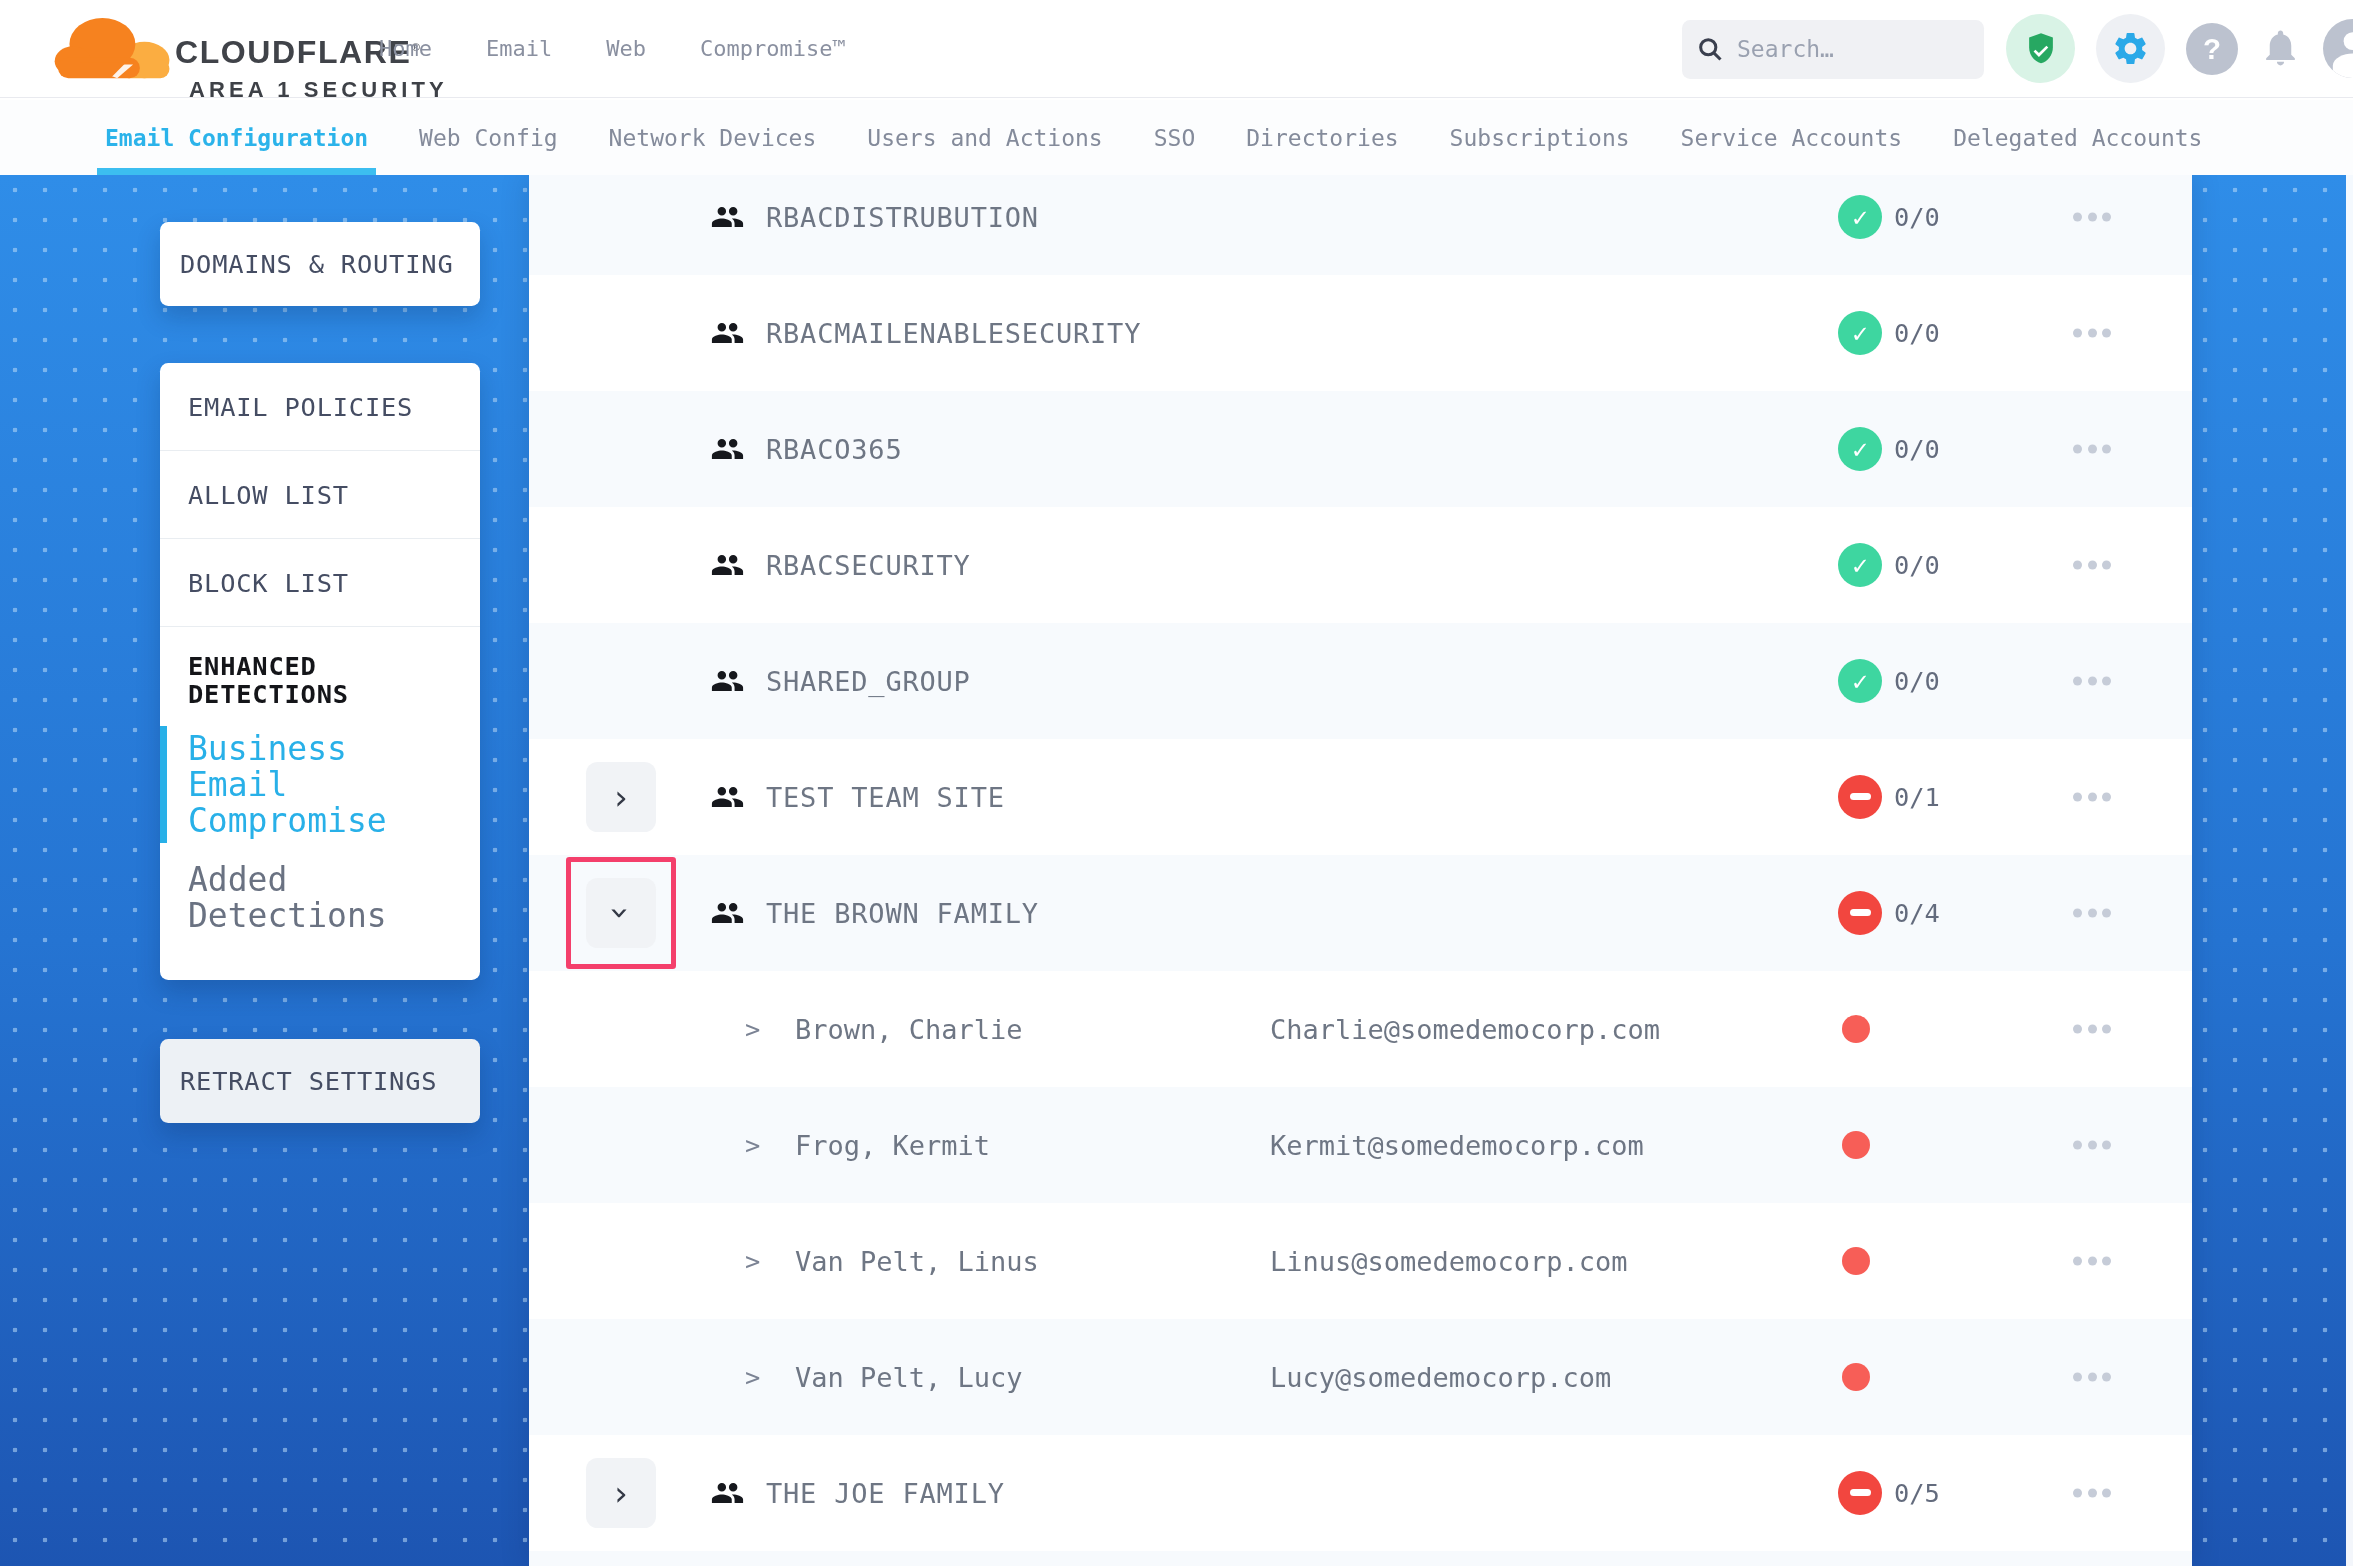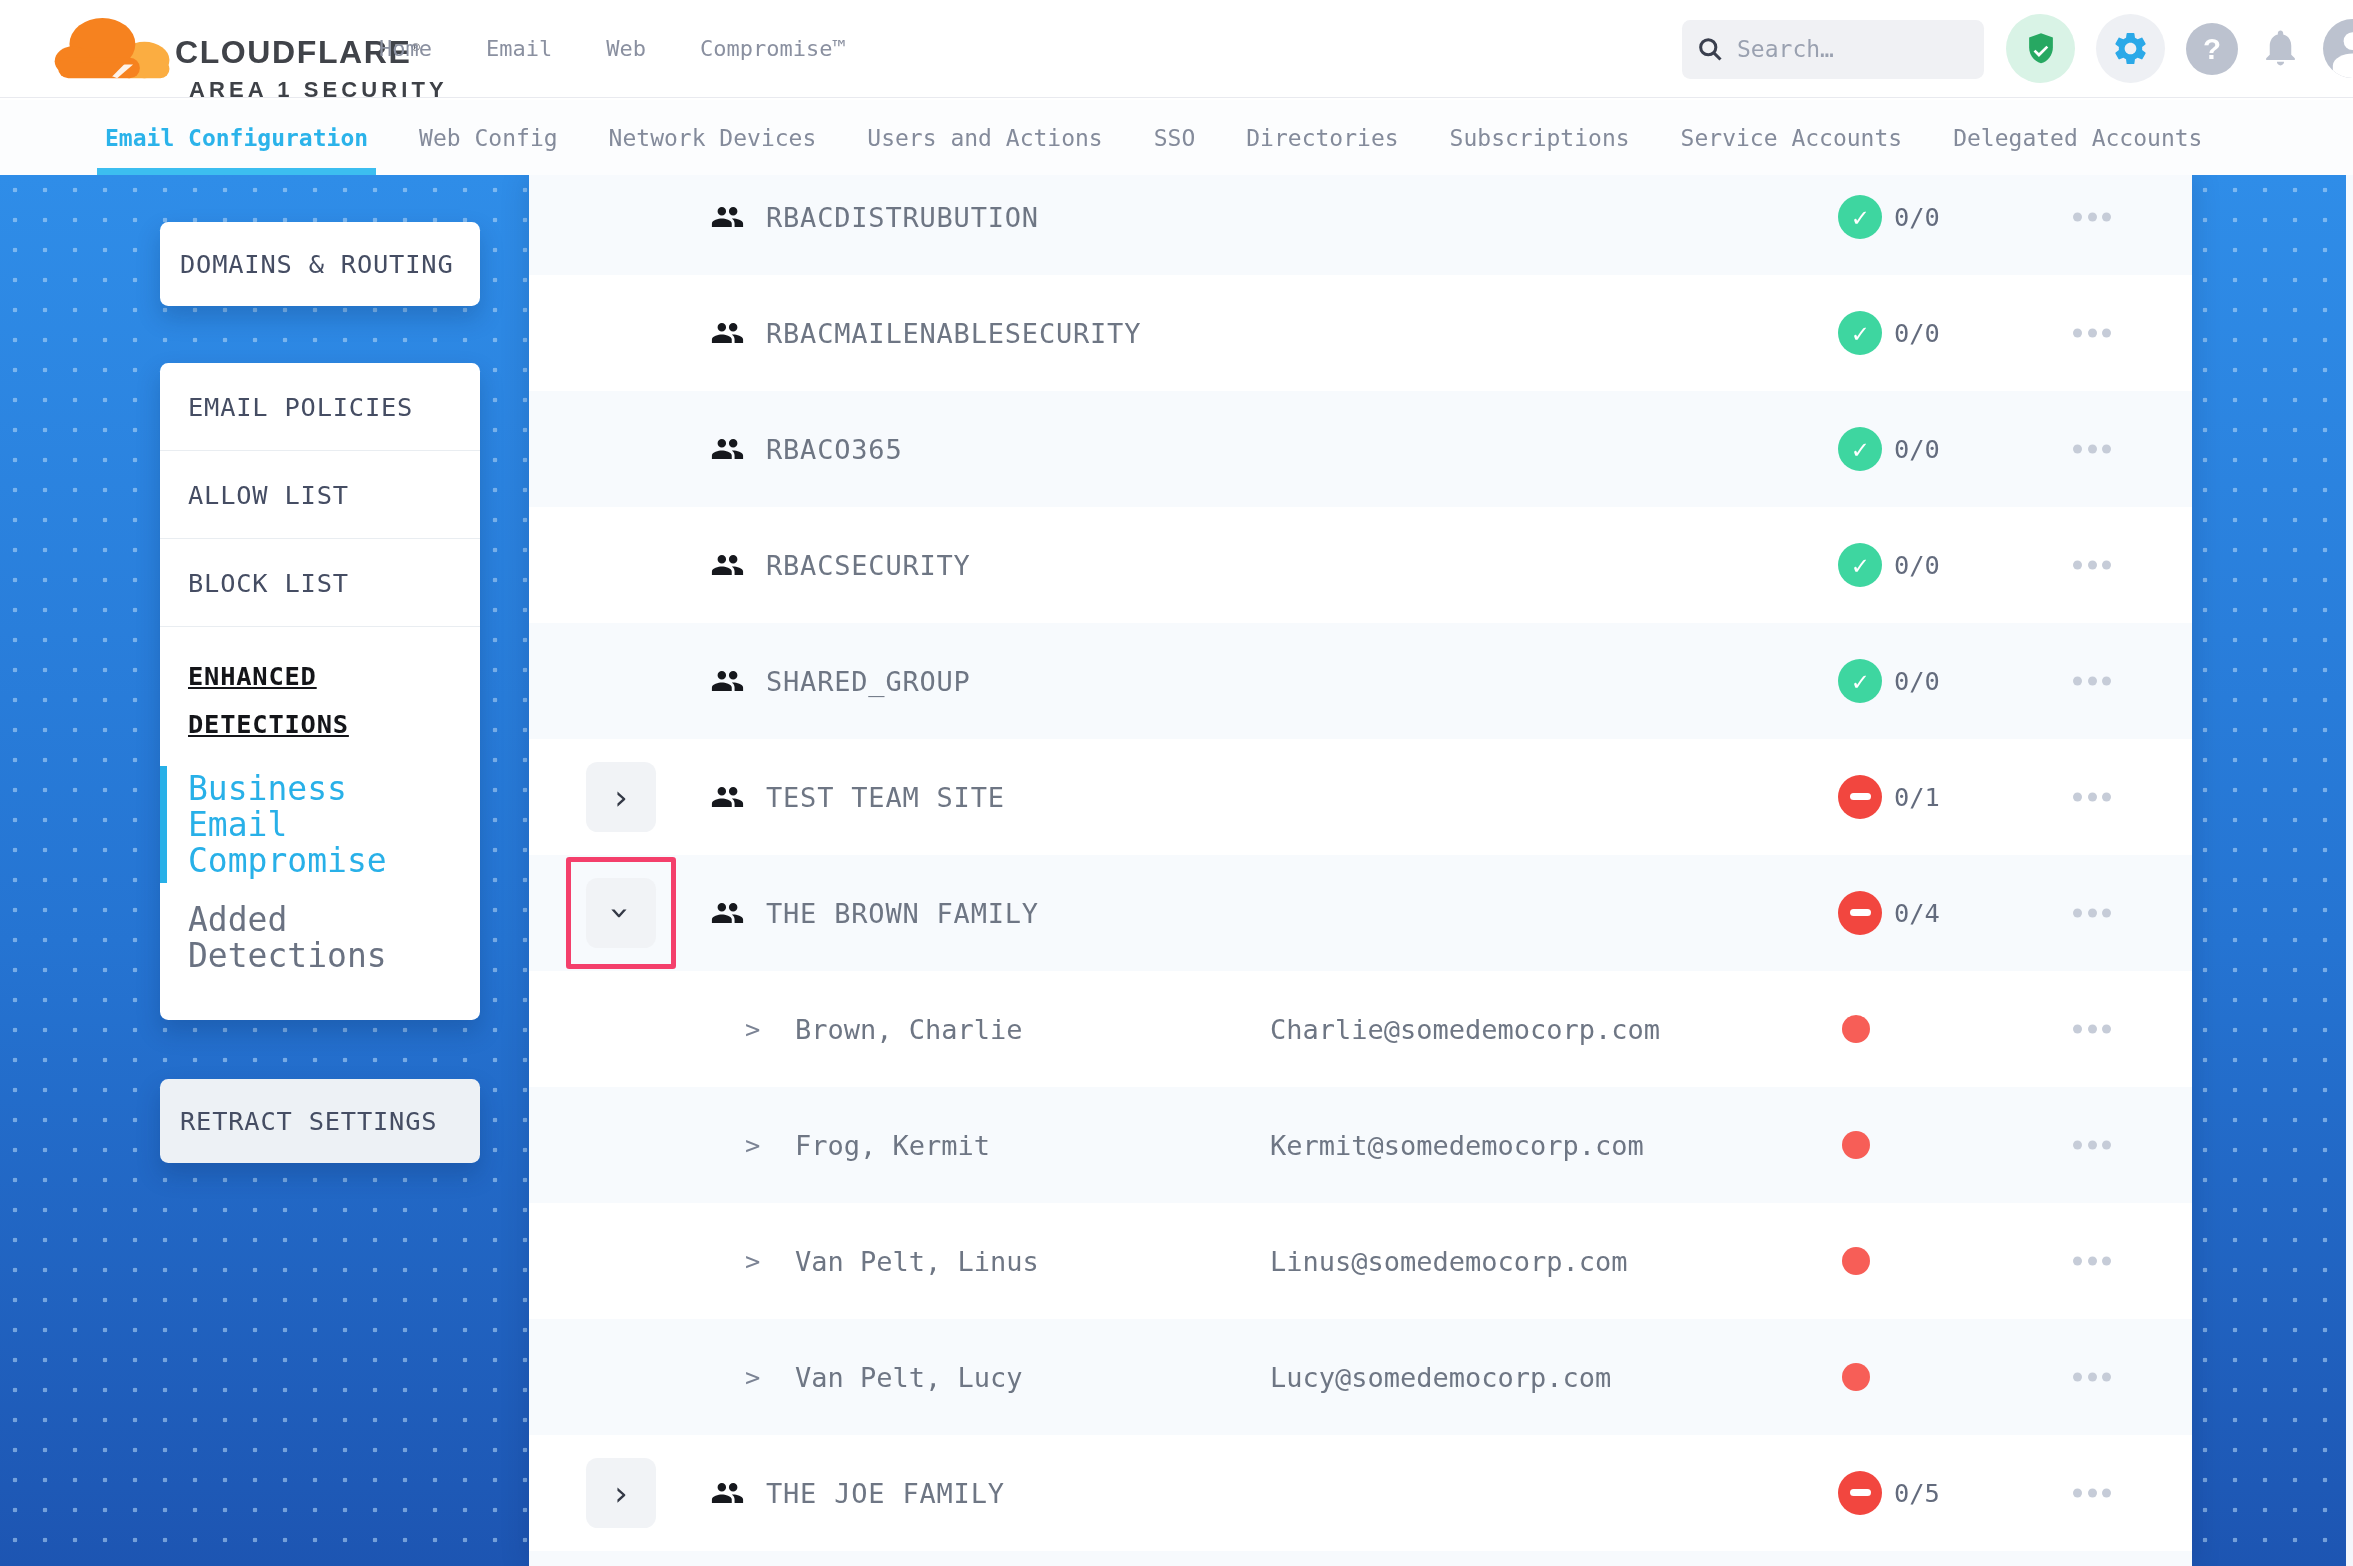--- a/index.html
+++ b/index.html
@@ -48,21 +48,21 @@
   .sidebar { position:absolute; left:160px; top:0; width:320px; }
   .card { background:#fff; border-radius:8.2px; box-shadow:0 11.5px 23px rgba(8,35,80,.22); }
   .card.single { height:84px; display:flex; align-items:center; padding:0 20px;
                  font-size:25.4px; color:#454d63; letter-spacing:0.8px; }
   .card1 { margin-top:47px; }
   .card2 { margin-top:57px; padding-bottom:46px; }
   .card3 { margin-top:59px; background:#edf1f5; height:86px; }
   .side-item { height:88px; display:flex; align-items:center; padding:0 28px;
                border-bottom:1.6px solid #e9edf1; color:#454d63; font-size:25.4px; letter-spacing:0.8px; cursor:pointer; }
   .side-section { padding:24.6px 28px 0; position:relative; }
-  .sec-title { color:#141519; font-size:25.4px; line-height:48px; font-weight:bold; letter-spacing:0.8px;text-decoration:underline; }
+  .sec-title { color:#141519; font-size:25.4px; line-height:28px; font-weight:bold; letter-spacing:0.8px; }
   .sec-sub { display:block; margin-top:23px; font-size:33px; line-height:36px; color:#6a7282;
              position:relative; cursor:pointer; }
   .sec-sub.active { color:#28b0e8; }
   .sec-sub.active::before { content:''; position:absolute; left:-28px; top:-4.9px; bottom:-4.9px; width:7.4px; background:#28b0e8; }
 
   
   .panel { position:absolute; left:529px; top:0; width:1663px; bottom:0; background:#fff; overflow:hidden;
            box-shadow:0 0 28px rgba(0,10,50,.15); }
   .rows { margin-top:-16.4px; }
   .row { height:116px; position:relative; background:#fff; }

